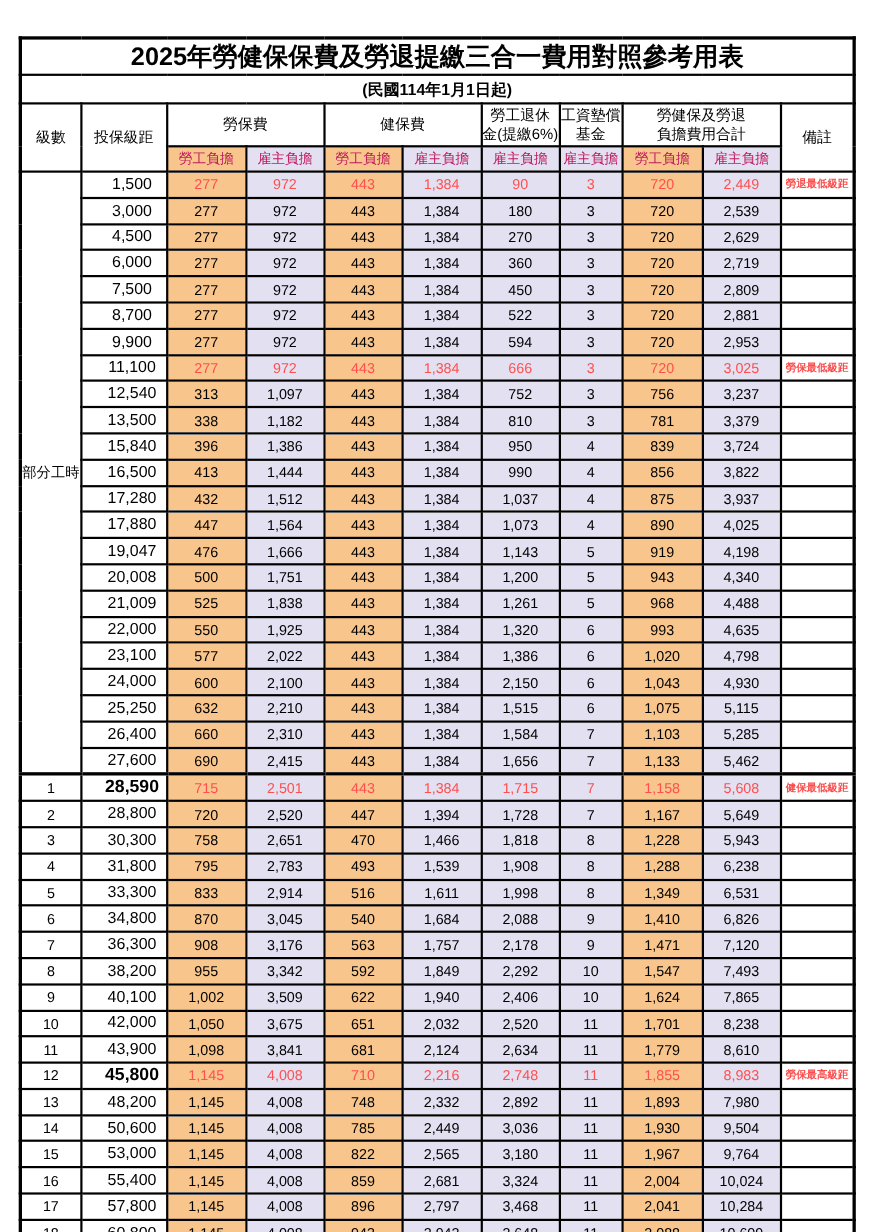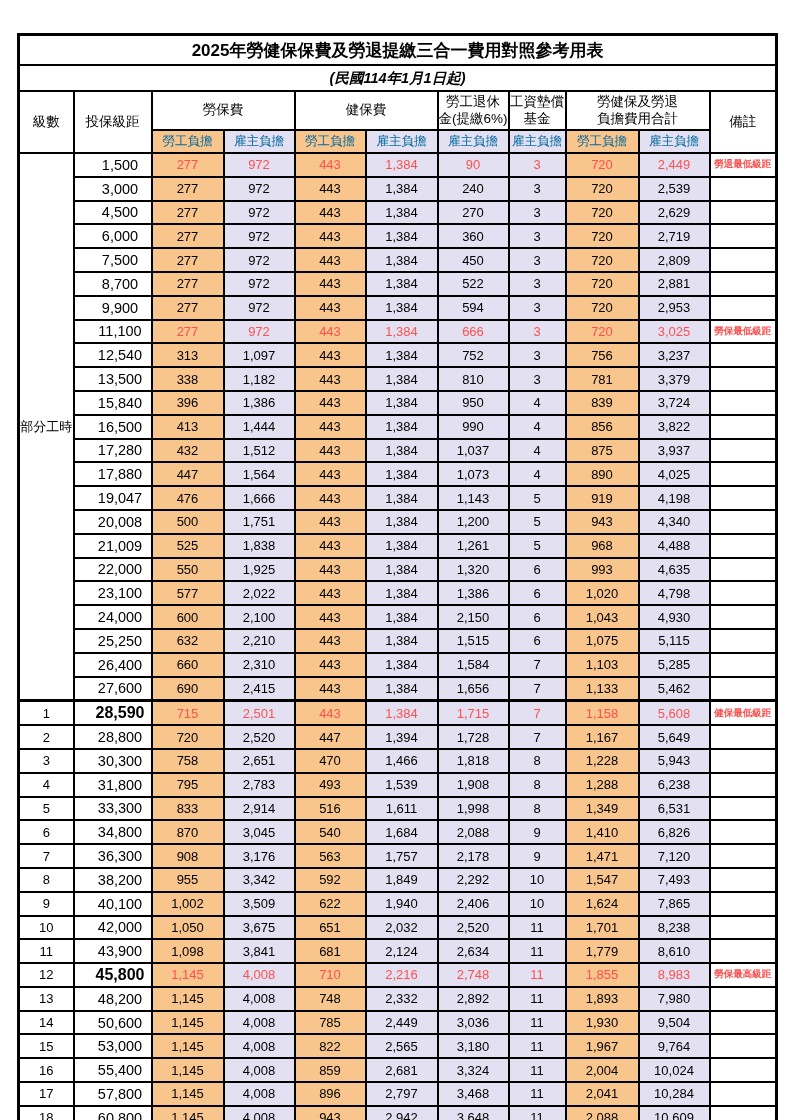--- a/index.html
+++ b/index.html
@@ -2,24 +2,24 @@
 <html><head>
 <meta charset="utf-8">
 <style>
   html,body{margin:0;padding:0;}
   body{width:791px;height:1120px;background:#ffffff;position:relative;
        font-family:"Liberation Sans","DejaVu Sans",sans-serif;color:#000;}
   table{position:absolute;left:17px;top:33px;width:758px;
         border-collapse:collapse;table-layout:fixed;border:3px solid #000;}
   th,td{border:2px solid #000;padding:0;text-align:center;vertical-align:middle;
         overflow:hidden;white-space:nowrap;}
-  tr.title-row th{height:28px;font-size:17px;font-weight:bold;background:#fff;}
-  tr.subtitle-row th{height:24px;font-size:14.5px;font-weight:bold;background:#fff;font-style:italic;}
+  tr.title-row th{height:28px;font-size:23px;font-weight:bold;background:#fff;}
+  tr.subtitle-row th{height:24px;font-size:14.5px;font-weight:bold;background:#fff;}
   tr.head-main th{height:37px;font-size:13.5px;font-weight:normal;line-height:1.2;background:#fff;}
-  tr.head-sub td{height:21px;font-size:12.5px;color:#0369a1;}
+  tr.head-sub td{height:21px;font-size:12.5px;color:#be185d;}
   td.w{background:#f8c58c;}
   td.e{background:#e2e0f1;}
   tbody td{height:21.8px;font-size:13px;}
   td.lvl{font-size:13px;background:#fff;}
   td.group{font-size:13px;background:#fff;}
   td.bk{font-size:14.5px;background:#fff;padding-left:15px;}
   td.bk.bb{font-size:16px;font-weight:bold;margin-left:40px;}
   td.note{font-size:9.5px;font-weight:bold;color:#fb4b4b;background:#fff;padding:0 1px;}
   tr.hl td.w, tr.hl td.e{color:#ff5050;}
   tr.sep td{border-top:3px solid #000;}
@@ -91,21 +91,21 @@
         <td class="w">720</td>
         <td class="e">2,449</td>
         <td class="note">勞退最低級距</td>
       </tr>
       <tr>
         <td class="bk">3,000</td>
         <td class="w">277</td>
         <td class="e">972</td>
         <td class="w">443</td>
         <td class="e">1,384</td>
-        <td class="e">240</td>
+        <td class="e">180</td>
         <td class="e">3</td>
         <td class="w">720</td>
         <td class="e">2,539</td>
         <td class="note"></td>
       </tr>
       <tr>
         <td class="bk">4,500</td>
         <td class="w">277</td>
         <td class="e">972</td>
         <td class="w">443</td>

